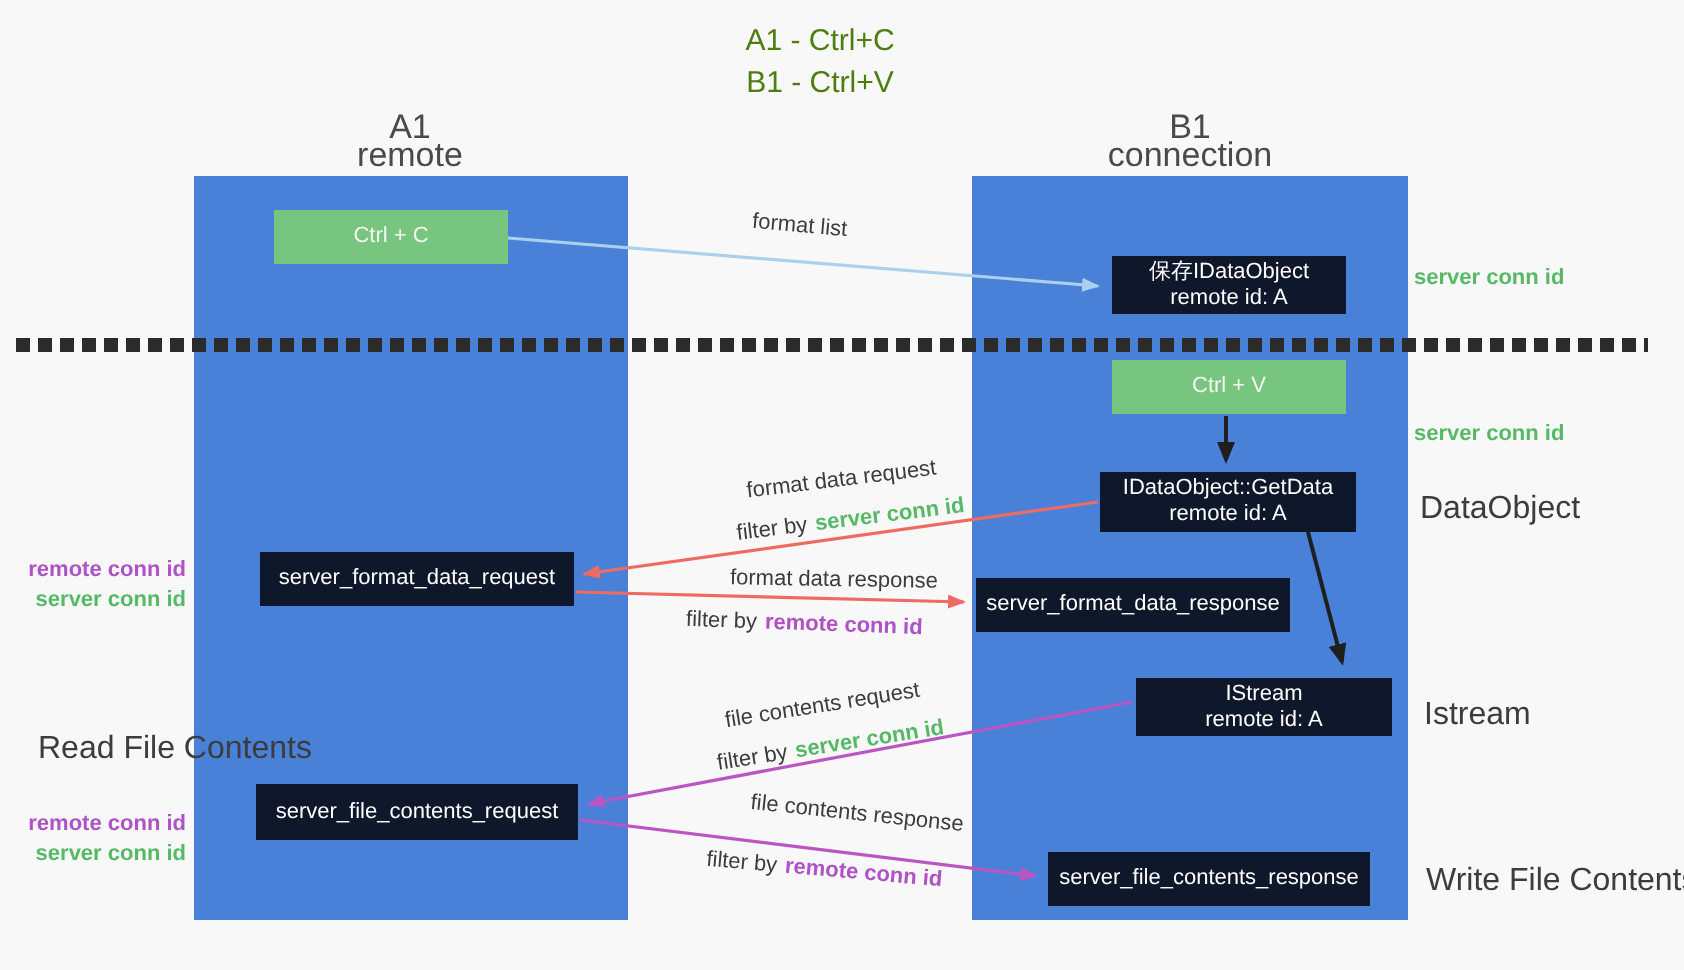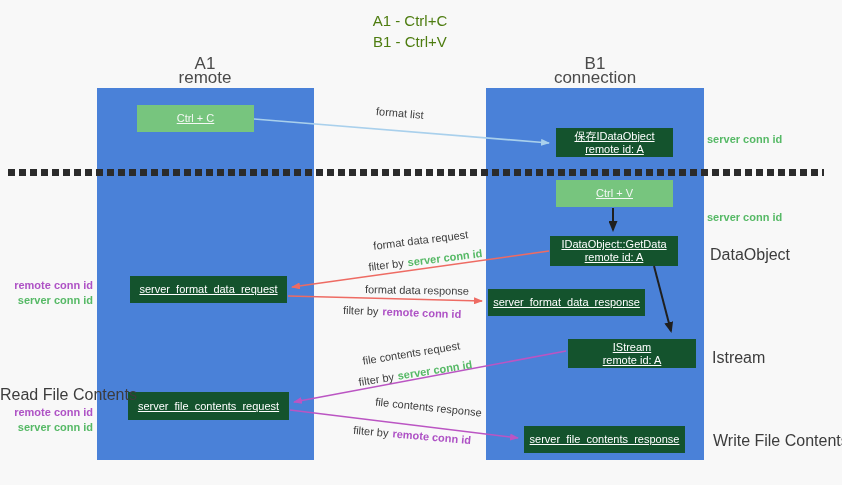--- a/index.html
+++ b/index.html
@@ -10,23 +10,23 @@
                  font-size:15px; line-height:21px; color:#4d7c0f; }
 
   .lane-header { position:absolute; top:57px; width:120px; text-align:center;
                  font-size:17px; line-height:14px; color:#4a4a4a; }
   .lane { position:absolute; top:88px; height:372px; background:#4a81d8; }
 
   .dotted-sep { position:absolute; left:8px; top:169px; width:816px; height:7px;
                 background:repeating-linear-gradient(90deg,#2b2b2b 0 7px,transparent 7px 11px); }
 
   .node { position:absolute; display:flex; flex-direction:column; justify-content:center;
-          align-items:center; text-align:center; color:#ffffff; font-size:11px; line-height:13px;text-decoration:underline; }
+          align-items:center; text-align:center; color:#ffffff; font-size:11px; line-height:13px; }
   .node.green  { background:#77c57e; color:#f4f8f4; }
-  .node.orange { background:#14532d; }
+  .node.orange { background:#0f172a; }
 
   .alabel { position:absolute; white-space:nowrap; font-size:11px; color:#3c3c3c; }
   .kw-green  { color:#56b966; font-weight:bold; }
   .kw-purple { color:#ae52c5; font-weight:bold; }
   .fprefix { margin-right:4px; }
 
   .side-label { position:absolute; white-space:nowrap; font-size:11px; }
   .side-label.dark  { color:#3c3c3c; font-size:16px; }
   .side-label.right-col { left:707px; }
   .left-col { left:0; width:93px; text-align:right; }
@@ -137,21 +137,21 @@
     <span class="fprefix">filter by</span><span class="kw-green">server conn id</span>
   </div>
 
   <div class="alabel" style="left:375px; top:401px; transform:rotate(6deg);">file contents response</div>
   <div class="alabel" style="left:353px; top:429px; transform:rotate(5deg);">
     <span class="fprefix">filter by</span><span class="kw-purple">remote conn id</span>
   </div>
 
   <div class="side-label left-col kw-purple" style="top:279px;">remote conn id</div>
   <div class="side-label left-col kw-green" style="top:294px;">server conn id</div>
-  <div class="side-label left-col dark" style="top:386px;">Read File Contents</div>
+  <div class="side-label left-col dark" style="top:366px;padding-left:19px;">Read File Contents</div>
   <div class="side-label left-col kw-purple" style="top:406px;">remote conn id</div>
   <div class="side-label left-col kw-green" style="top:421px;">server conn id</div>
 
   <div class="side-label right-col kw-green" style="top:133px;">server conn id</div>
   <div class="side-label right-col kw-green" style="top:211px;">server conn id</div>
   <div class="side-label right-col dark" style="top:246px; left:710px;">DataObject</div>
   <div class="side-label right-col dark" style="top:349px; left:712px;">Istream</div>
   <div class="side-label right-col dark" style="top:432px; left:713px;">Write File Contents</div>
 
 </div>

